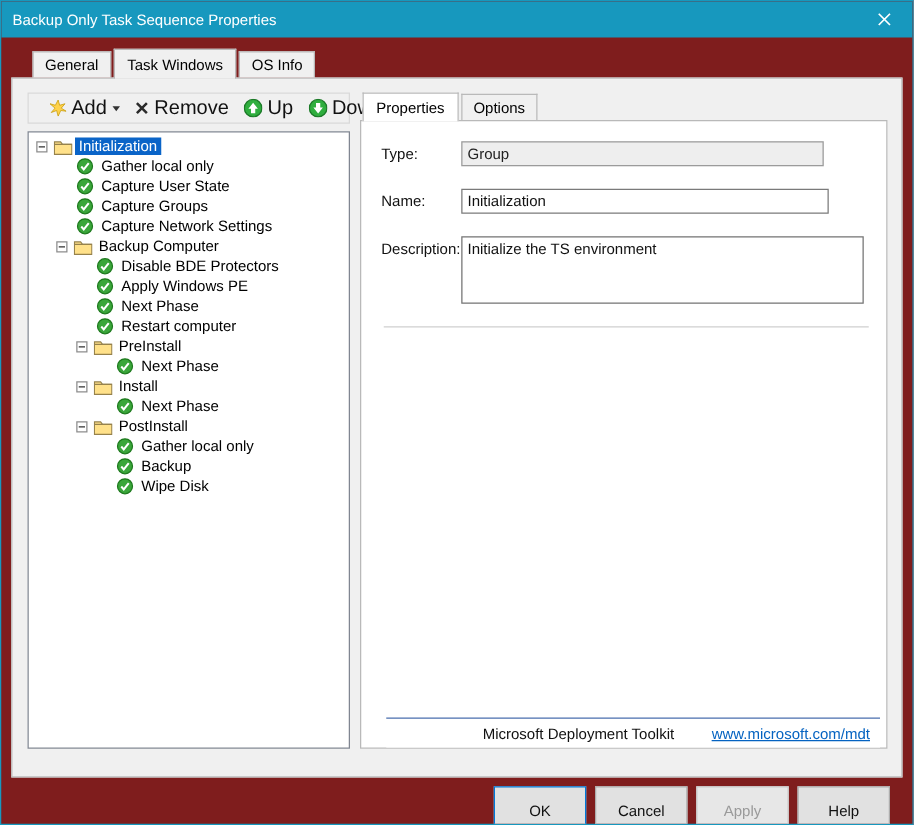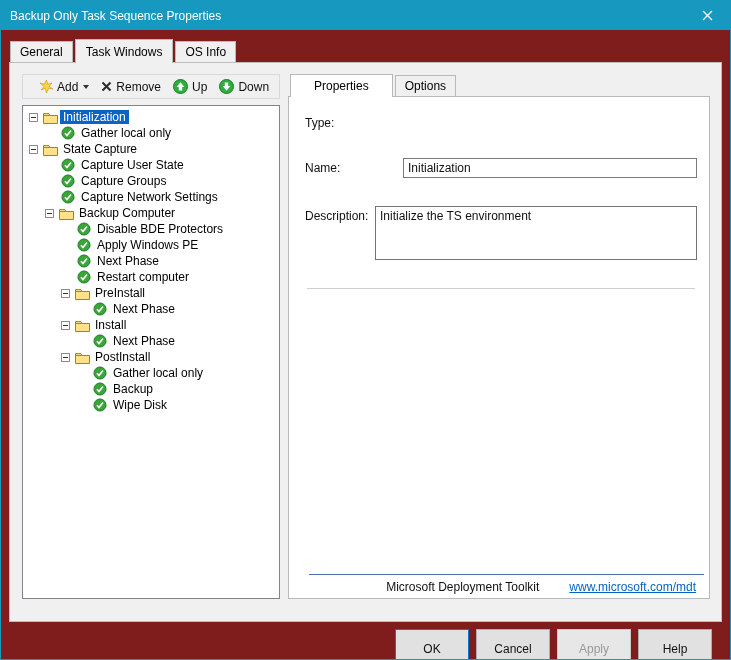--- a/index.html
+++ b/index.html
@@ -13,38 +13,38 @@
 
   
   .titlebar{ height:29px; flex:none; background:var(--c-titlebar,#1798be);
     display:flex; align-items:center; }
   .titlebar .title{ flex:1; color:#fff; font-size:12px; padding-left:9px;
     white-space:nowrap; overflow:hidden; }
   .closebtn{ width:45px; height:29px; display:flex; align-items:center;
     justify-content:center; cursor:default; }
 
   
-  .tabs{ display:flex; align-items:flex-end; padding-left:9px; margin-top:9px;
+  .tabs{ display:flex; align-items:flex-end; padding-left:25px; margin-top:9px;
     position:relative; z-index:2; }
   .tab{ font-size:12px; background:#f0f0f0; border:1px solid #b9b9b9;
     border-bottom:none; padding:3px 9px; margin-right:2px; position:relative; }
   .tab.active{ padding:5px 10px 4px; margin-bottom:-1px; z-index:3; }
 
   .tabpage{ flex:1; margin:0 8px; border:1px solid #bdbdbd; background:#f0f0f0;
     position:relative; z-index:1; display:flex; padding:11px 11px 22px 12px; gap:8px; }
 
   
   .left-pane{ width:258px; flex:none; display:flex; flex-direction:column; }
   .toolbar{ height:25px; flex:none; display:flex; align-items:center;
     border:1px solid #d9d9d9; background:#f0f0f0; padding:0 4px; margin-bottom:6px; }
   .grip{ width:5px; align-self:stretch; margin:4px 6px 4px 1px;
     background-image:radial-gradient(circle,#9a9a9a 35%,transparent 40%);
     background-size:4px 4px; background-position:center; }
   .tbtn{ display:flex; align-items:center; gap:4px; padding:2px 6px;
-    font-size:12px; color:#111; cursor:default; white-space:nowrap; }
+    font-size:16px; color:#111; cursor:default; white-space:nowrap; }
   .caret{ width:0; height:0; border-left:3px solid transparent;
     border-right:3px solid transparent; border-top:4px solid #333; margin-left:1px; }
 
   .tree{ flex:1; background:#fff; border:1px solid #808691; overflow:hidden; padding-top:3px; }
   .trow{ display:flex; align-items:center; height:16px; white-space:nowrap; }
   .lvl0{ padding-left:6px; } .lvl1{ padding-left:22px; }
   .lvl2{ padding-left:38px; } .lvl3{ padding-left:54px; }
   .exp{ width:9px; height:9px; flex:none; border:1px solid #8c8c8c; background:#fff;
     position:relative; margin-right:5px; }
   .exp::after{ content:""; position:absolute; left:1px; right:1px; top:3px;
@@ -53,25 +53,25 @@
   .ic{ width:17px; flex:none; display:inline-flex; align-items:center; }
   .tlabel{ font-size:12px; padding:0 3px; line-height:14px; }
   .tlabel.sel{ background:var(--c-selection,#0a64c8); color:#fff; }
 
   
   .right-pane{ flex:1; display:flex; flex-direction:column; }
   .subtabs{ display:flex; align-items:flex-end; padding-left:2px;
     position:relative; z-index:2; }
   .subtab{ font-size:12px; background:#f0f0f0; border:1px solid #b9b9b9;
     border-bottom:none; padding:3px 9px; margin-right:2px; }
-  .subtab.active{ background:#fff; padding:4px 23px; margin-bottom:-1px; z-index:3; }
+  .subtab.active{ background:#fff; padding:4px 10px; margin-bottom:-1px; z-index:3; }
   .prop-panel{ flex:1; background:#fff; border:1px solid #b9b9b9; position:relative;
     z-index:1; padding:16px 12px 30px 16px; }
 
-  .frow{ display:flex; margin-bottom:28px;justify-content:space-between; }
+  .frow{ display:flex; margin-bottom:18px; }
   .flabel{ width:64px; flex:none; font-size:12px; padding-top:3px; color:#111; }
   .tinput{ width:290px; height:20px; border:1px solid #9b9b9b; background:#eeeeee;
     font:12px "Liberation Sans", sans-serif; padding:0 4px; color:#222; }
   .ninput{ width:294px; height:20px; border:1px solid #7a7a7a; background:#fff;
     font:12px "Liberation Sans", sans-serif; padding:0 4px; color:#111; }
   .dsc{ width:322px; height:54px; border:1px solid #737373; background:#fff;
     font:12px "Liberation Sans", sans-serif; padding:2px 4px; resize:none; color:#111; }
   .fieldsep{ border-top:1px solid #d0d0d0; margin:8px 2px 0 2px; }
 
   .mdt-footer{ position:absolute; left:20px; right:5px; bottom:0; height:24px;
@@ -158,30 +158,20 @@
         <div class="trow lvl1">
           <span class="noexp"></span>
           <span class="ic">
               <svg width="14" height="14" viewBox="0 0 14 14">
                 <circle cx="7" cy="7" r="6" fill="#3aa63a" stroke="#1e7a1e"></circle>
                 <path d="M4 7.2l2 2.3 4-5" stroke="#fff" stroke-width="1.6" fill="none"></path>
               </svg>
             </span>
           <span class="tlabel">Gather local only</span>
         </div>
-        <div class="trow lvl0">
-          <span class="exp"></span>
-          <span class="ic">
-              <svg width="15" height="13" viewBox="0 0 15 13">
-                <path d="M.5 2.5h5l1.5 2h7.5v8H.5z" fill="#ffe18a" stroke="#96824c"></path>
-                <path d="M.5 4.5h14" stroke="#96824c"></path>
-              </svg>
-            </span>
-          <span class="tlabel">State Capture</span>
-        </div>
         <div class="trow lvl1">
           <span class="noexp"></span>
           <span class="ic">
               <svg width="14" height="14" viewBox="0 0 14 14">
                 <circle cx="7" cy="7" r="6" fill="#3aa63a" stroke="#1e7a1e"></circle>
                 <path d="M4 7.2l2 2.3 4-5" stroke="#fff" stroke-width="1.6" fill="none"></path>
               </svg>
             </span>
           <span class="tlabel">Capture User State</span>
         </div>
@@ -341,20 +331,21 @@
 
     <div class="right-pane">
       <div class="subtabs">
         <div class="subtab active">Properties</div>
         <div class="subtab">Options</div>
       </div>
       <div class="prop-panel">
 
         <div class="frow">
           <span class="flabel">Type:</span>
+          <input class="tinput" readonly="" value="Group" style="">
         </div>
 
         <div class="frow">
           <span class="flabel">Name:</span>
           <input class="ninput" value="Initialization" style="">
         </div>
 
         <div class="frow">
           <span class="flabel">Description:</span>
           <textarea class="dsc" style="">Initialize the TS environment</textarea>

